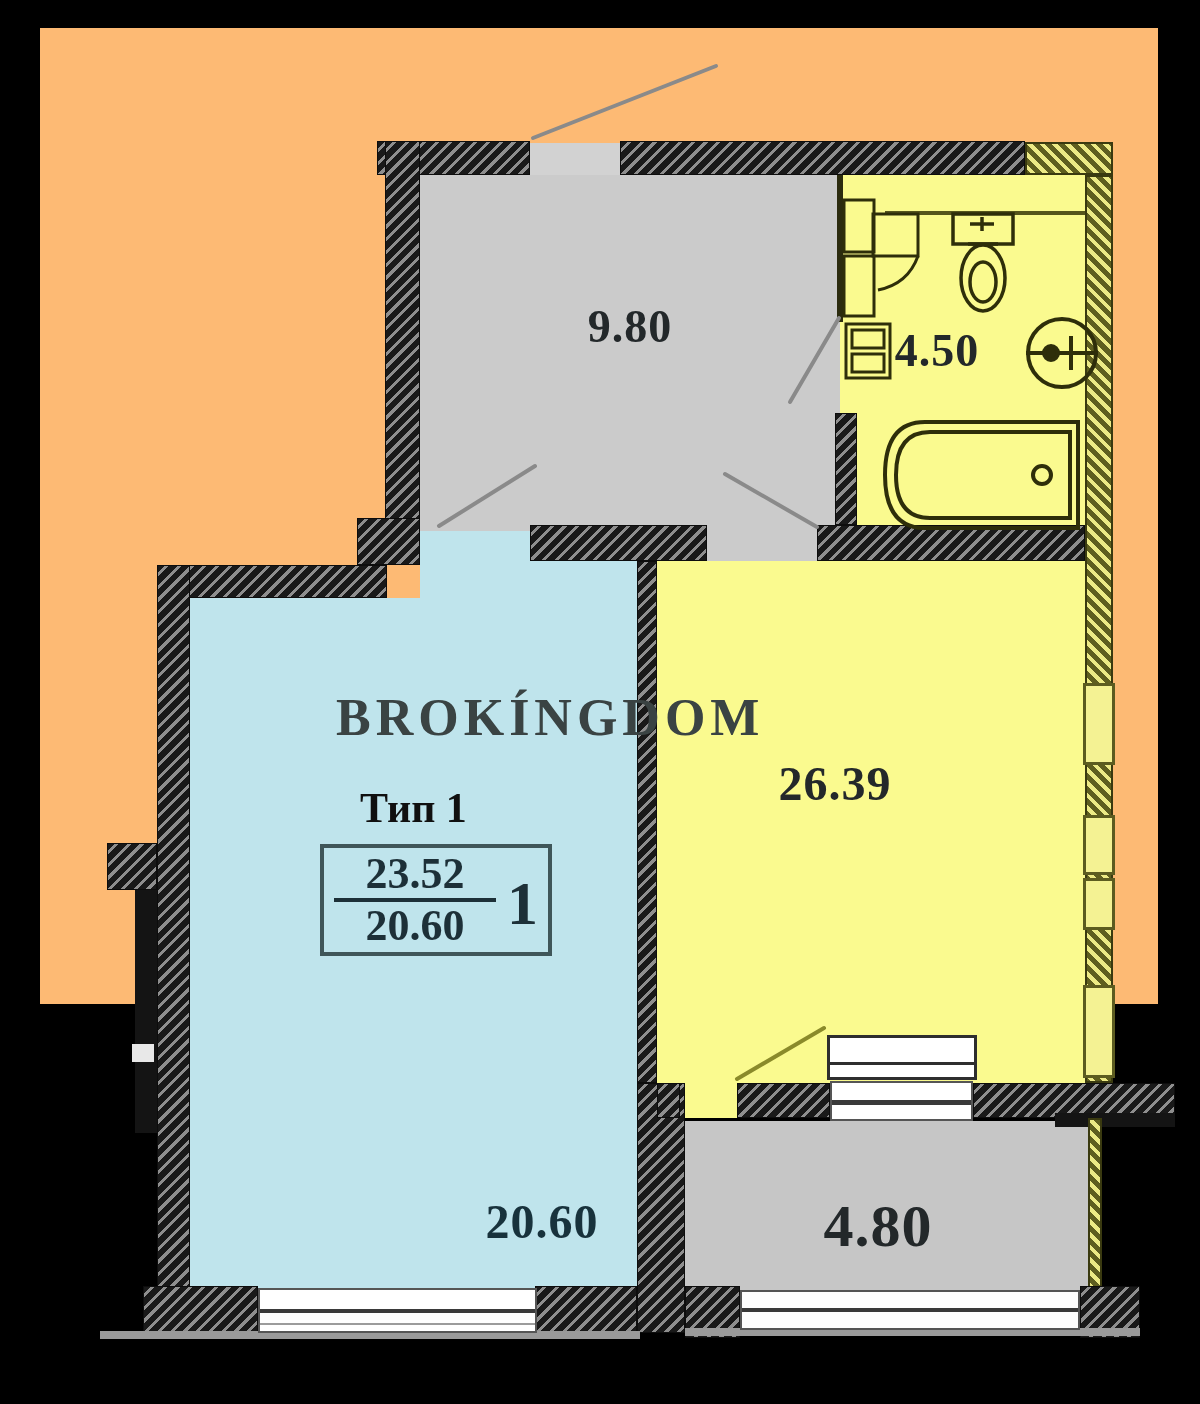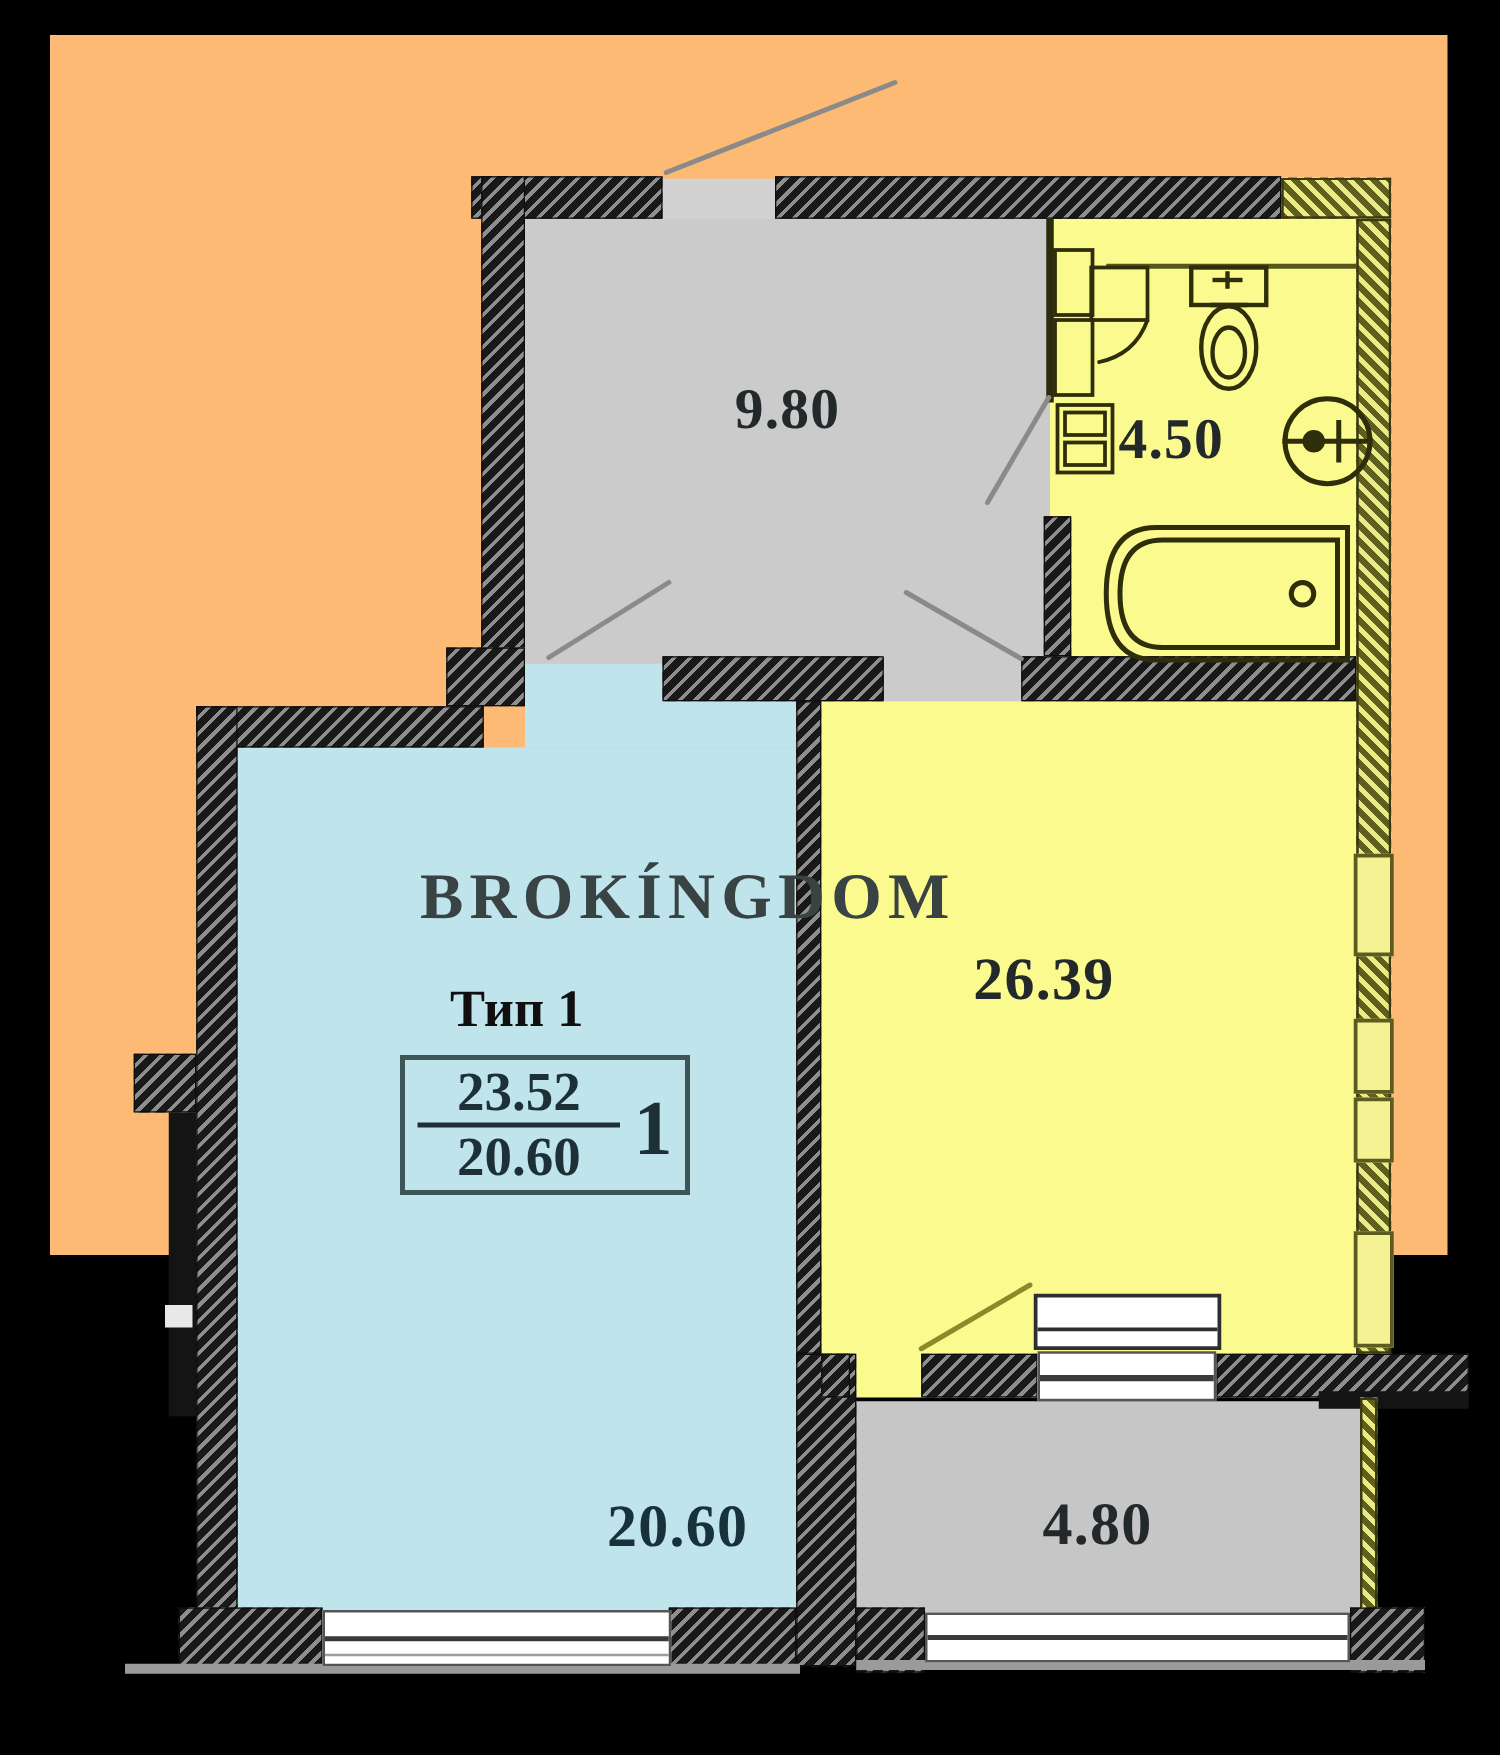--- a/index.html
+++ b/index.html
@@ -73,21 +73,21 @@
   #radiator-line{position:absolute;left:0;top:24px;width:100%;height:3px;background:#2e2e2e;}
   
   #overlay{left:0;top:0;width:1200px;height:1404px;pointer-events:none;}
   
   .arealabel{position:absolute;width:170px;text-align:center;font-weight:bold;
              font-size:46px;color:#23282a;letter-spacing:1px;}
   #lbl-hall{left:505px;top:272px;}
   #lbl-bath{left:812px;top:296px;}
   #lbl-living{left:710px;top:728px;font-size:48px;}
   #lbl-bedroom{left:417px;top:1166px;font-size:48px;color:#18323c;}
-  #lbl-balcony{left:753px;top:1164px;font-size:48px;}
+  #lbl-balcony{left:753px;top:1164px;font-size:60px;}
   #watermark{position:absolute;left:296px;top:650px;width:640px;font-size:52px;line-height:80px;
              font-weight:bold;color:#3a4343;letter-spacing:5px;white-space:nowrap;}
   #type-label{position:absolute;left:320px;top:744px;width:160px;font-size:42px;font-weight:bold;color:#101010;margin-top:12px;}
   #stamp{position:absolute;left:280px;top:816px;width:232px;height:112px;border:4px solid #3f5659;background:transparent;}
   #stamp .frac{position:absolute;left:8px;top:2px;width:166px;text-align:center;}
   #stamp .num{font-size:44px;line-height:48px;font-weight:bold;color:#1d3038;}
   #stamp .fline{height:4px;background:#1d3038;margin:0 2px;}
   #stamp .count{position:absolute;right:10px;top:20px;font-size:62px;font-weight:bold;color:#1d3038;}
 </style>
 </head>

